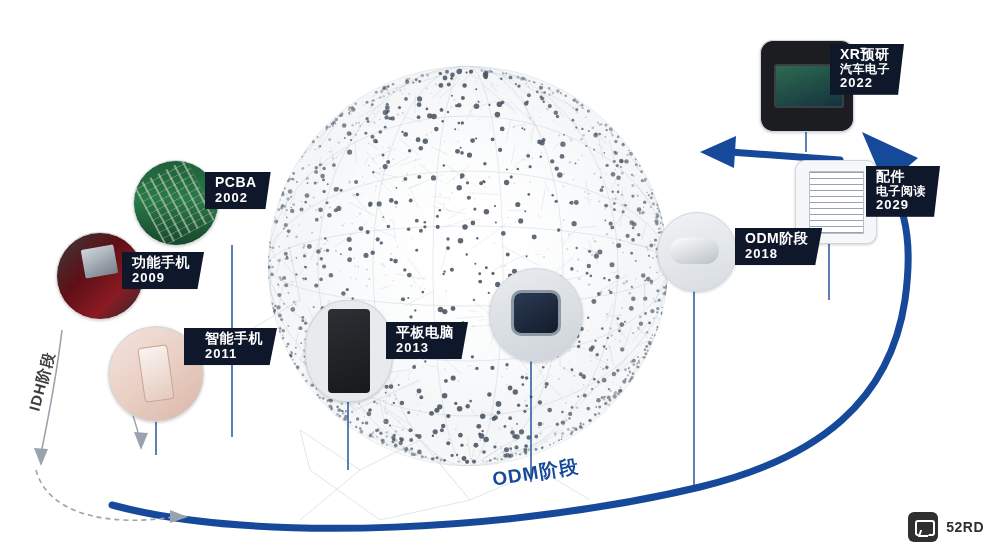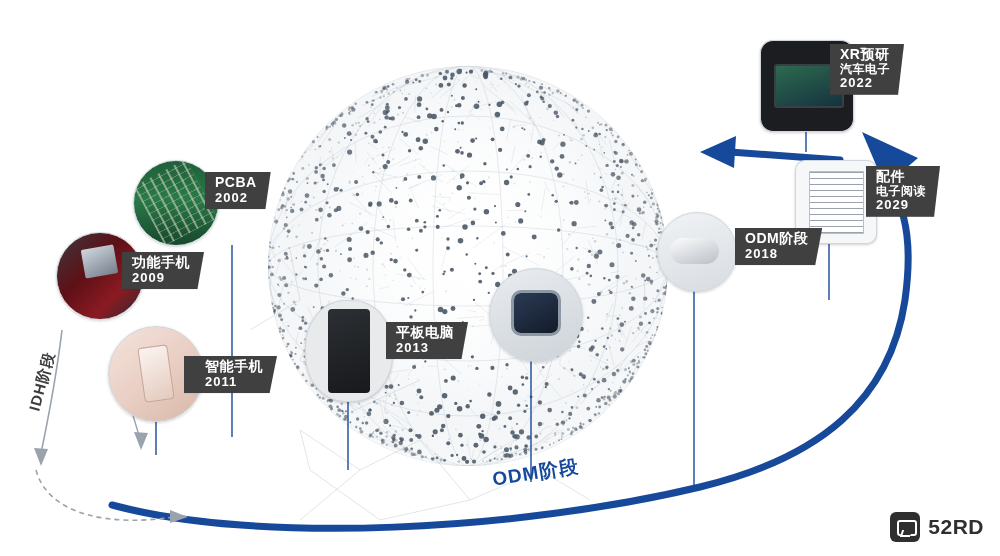--- a/index.html
+++ b/index.html
@@ -20,21 +20,21 @@
     background:#f2f4f6;
     border:1px solid #cfd6dd;
     box-shadow:0 1px 3px rgba(0,0,0,.18);
     overflow:hidden;
   }
 
   
   .banner{
     position:absolute;
     color:#ffffff;
-    background:#404040;
+    background:#0f172a;
     padding:3px 14px 4px 10px;
     line-height:1.12;
     white-space:nowrap;
     box-shadow:0 1px 2px rgba(0,0,0,.25);
   }
   .banner .t1{display:block;font-size:14px;font-weight:bold;letter-spacing:.5px;}
   .banner .t2{display:block;font-size:12px;font-weight:bold;letter-spacing:.5px;}
   .banner .yr{display:block;font-size:13px;font-weight:bold;letter-spacing:1px;}
   .banner.tag{clip-path:polygon(0 0,100% 0,92% 100%,0 100%);}
 
@@ -59,21 +59,21 @@
   .wm .wlogo{width:30px;height:30px;border-radius:6px;background:#2f2f2f;position:relative;}
   .wm .wlogo:before{
     content:"";position:absolute;left:7px;top:8px;width:16px;height:12px;
     border:2px solid #fff;border-radius:3px;
   }
   .wm .wlogo:after{
     content:"";position:absolute;left:11px;top:18px;width:8px;height:5px;
     background:#2f2f2f;border-left:2px solid #fff;border-bottom:2px solid #fff;
     transform:skewX(-18deg);
   }
-  .wm .wtxt{font-size:21px;color:#2f2f2f;font-weight:bold;letter-spacing:.5px;}
+  .wm .wtxt{font-size:14px;color:#2f2f2f;font-weight:bold;letter-spacing:.5px;}
 
   
   .pcba{background:
       linear-gradient(180deg,#1f5f3a 0%,#2a7a49 45%,#17482c 100%);
   }
   .pcba:after{
     content:"";position:absolute;left:14%;top:10%;width:70%;height:80%;
     background:
       repeating-linear-gradient(90deg,rgba(220,220,200,.55) 0 2px,transparent 2px 9px),
       repeating-linear-gradient(0deg,rgba(190,200,170,.35) 0 1px,transparent 1px 7px);
@@ -1968,21 +1968,21 @@
   <div class="banner tag" style="left:205px;top:172px;">
     <span class="t1">PCBA</span>
     <span class="yr">2002</span>
   </div>
 
   <div class="banner tag" style="left:122px;top:252px;">
     <span class="t1">功能手机</span>
     <span class="yr">2009</span>
   </div>
 
-  <div class="banner tag" style="left:184px;top:356px;padding-left:21px;">
+  <div class="banner tag" style="left:184px;top:328px;padding-left:21px;">
     <span class="t1">智能手机</span>
     <span class="yr">2011</span>
   </div>
 
   <div class="banner tag" style="left:386px;top:322px;">
     <span class="t1">平板电脑</span>
     <span class="yr">2013</span>
   </div>
 
 

